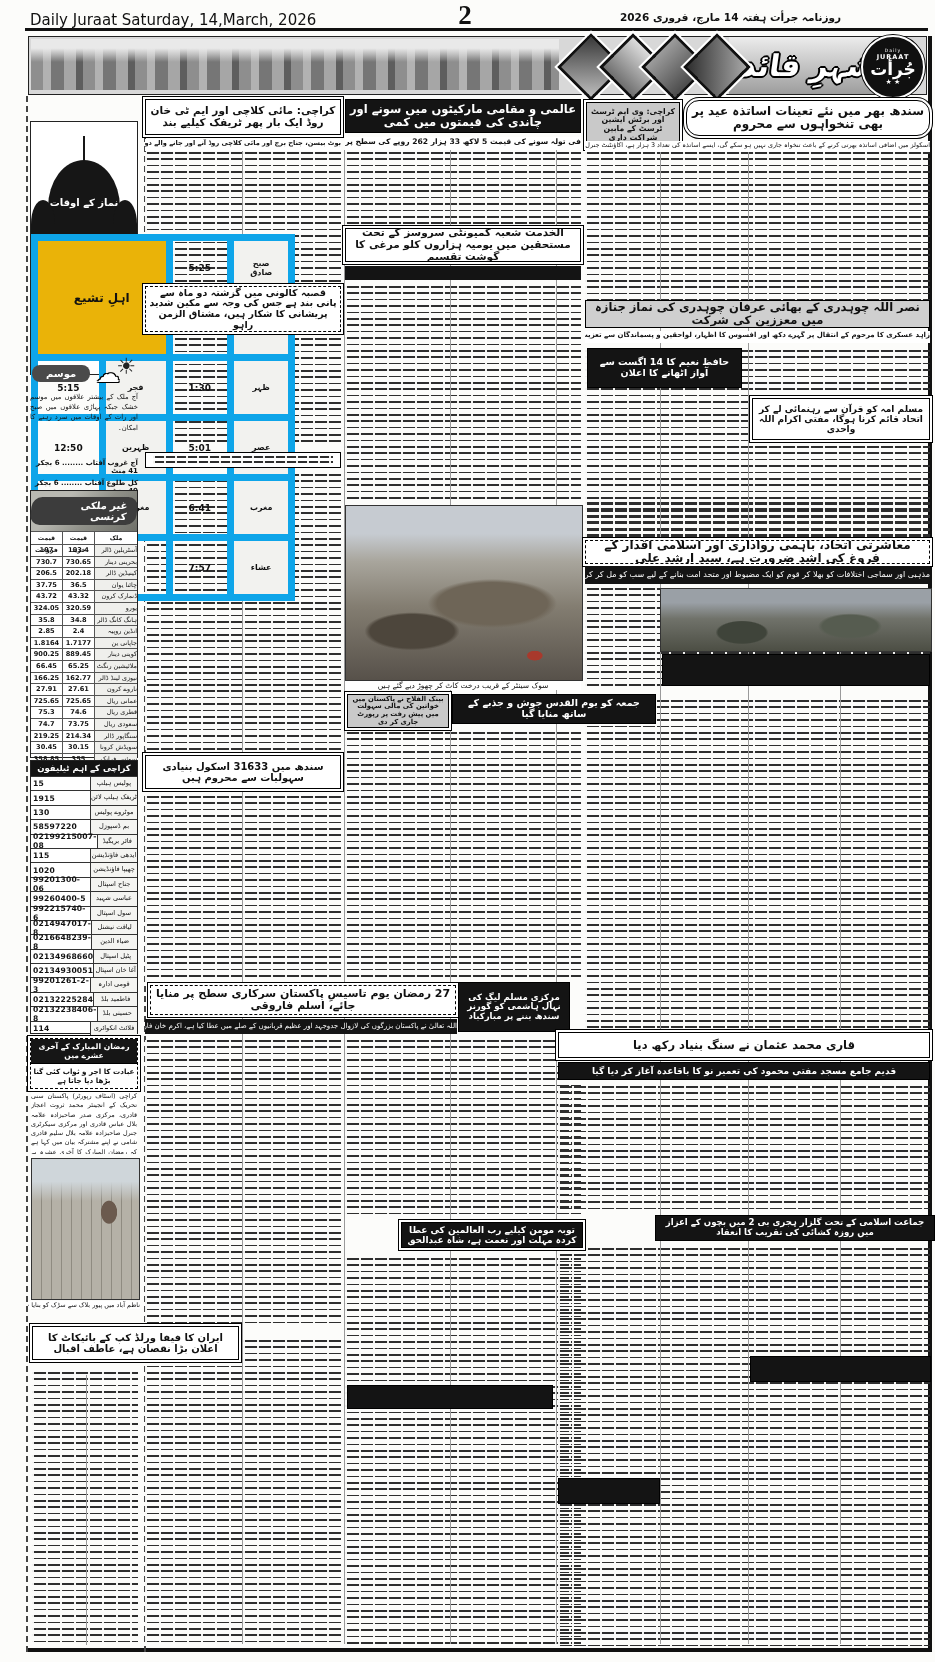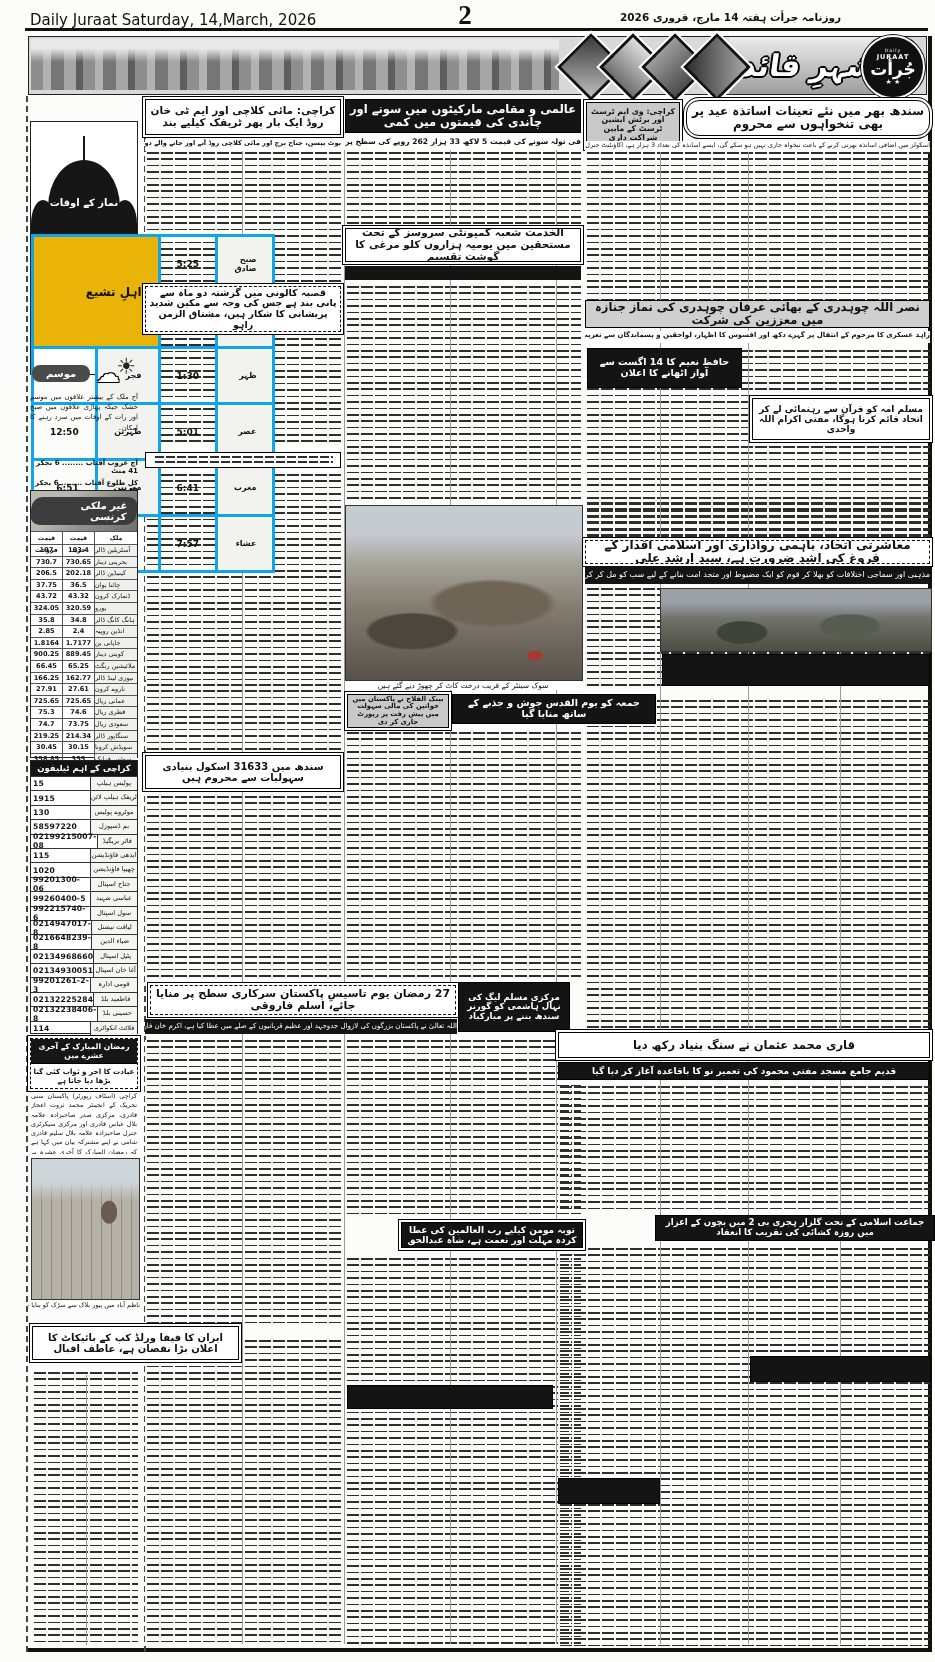--- a/index.html
+++ b/index.html
@@ -24,27 +24,27 @@
   .vr{position:absolute;width:1px;background:#9a9a9a;z-index:2;}
   .photo{position:absolute;z-index:3;border:1px solid #333;}
   .cap{position:absolute;z-index:3;background:#fff;text-align:center;direction:rtl;font-size:7.5px;
        white-space:nowrap;overflow:hidden;}
   .fillstripes{background-image:repeating-linear-gradient(90deg,rgba(252,252,250,.95) 0 2px,transparent 2px 11px),
                repeating-linear-gradient(180deg,#2e2e2e 0 1.5px,transparent 1.5px 5px);}
   
   .sbox{position:absolute;left:30px;width:108px;z-index:3;background:#fff;box-sizing:border-box;border:1px solid #222;}
   .sb-frame{position:absolute;left:26px;top:96px;width:116px;height:1556px;border-left:2px dashed #444;border-right:2px dashed #444;z-index:0;}
   .ptab{width:100%;border-collapse:collapse;direction:rtl;}
-  .ptab td{border:3px solid #0ea5e9;text-align:right;font-size:8px;height:21px;padding:16px;}
+  .ptab td{border:7px solid #0ea5e9;text-align:center;font-size:8px;height:21px;padding:16px;}
   .ptab .lab{font-size:8px;font-weight:bold;background:#f2f2ef;}
   .ptab .tim{font-weight:bold;font-size:9px;}
   .ptab .shiahead{font-size:12px;font-weight:bold;background:#eab308;}
   .crow{display:flex;direction:ltr;border-top:1px solid #555;height:10.6px;align-items:center;}
   .crow .cs,.crow .cb{width:31px;text-align:center;font-size:6.6px;font-weight:bold;border-right:1px solid #555;height:100%;line-height:10.6px;}
-  .crow .cc{flex:1;direction:rtl;text-align:left;font-size:6.4px;line-height:10.6px;height:100%;background:#efefec;}
+  .crow .cc{flex:1;direction:rtl;text-align:right;font-size:6.4px;line-height:10.6px;height:100%;background:#efefec;}
   .chead{display:flex;direction:ltr;height:12px;border-top:1px solid #555;}
   .chead span{font-size:6.2px;font-weight:bold;text-align:center;line-height:12px;}
   .prow{display:flex;direction:ltr;border-top:1px solid #333;height:13.4px;align-items:center;}
   .prow .pn{flex:1;font-size:7.6px;font-weight:bold;padding-left:2px;letter-spacing:.2px;}
   .prow .pl{width:46px;direction:rtl;text-align:center;font-size:6.6px;border-left:1px solid #333;line-height:13.4px;height:100%;background:#f4f4f1;}
   .dome{position:absolute;left:0;top:0;width:106px;height:112px;background:#fff;overflow:hidden;}
   .dome .main{position:absolute;bottom:0;left:17px;width:72px;height:74px;background:#161616;border-radius:50% 50% 3px 3px / 64% 64% 3px 3px;}
   .dome .spire{position:absolute;left:52px;bottom:72px;width:2px;height:26px;background:#161616;}
   .dome .sd{position:absolute;bottom:0;width:24px;height:34px;background:#161616;border-radius:50% 50% 0 0 / 70% 70% 0 0;}
   .dome .txt{position:absolute;bottom:26px;left:0;width:100%;text-align:center;color:#fff;font-size:10px;font-weight:bold;z-index:2;direction:rtl;}

